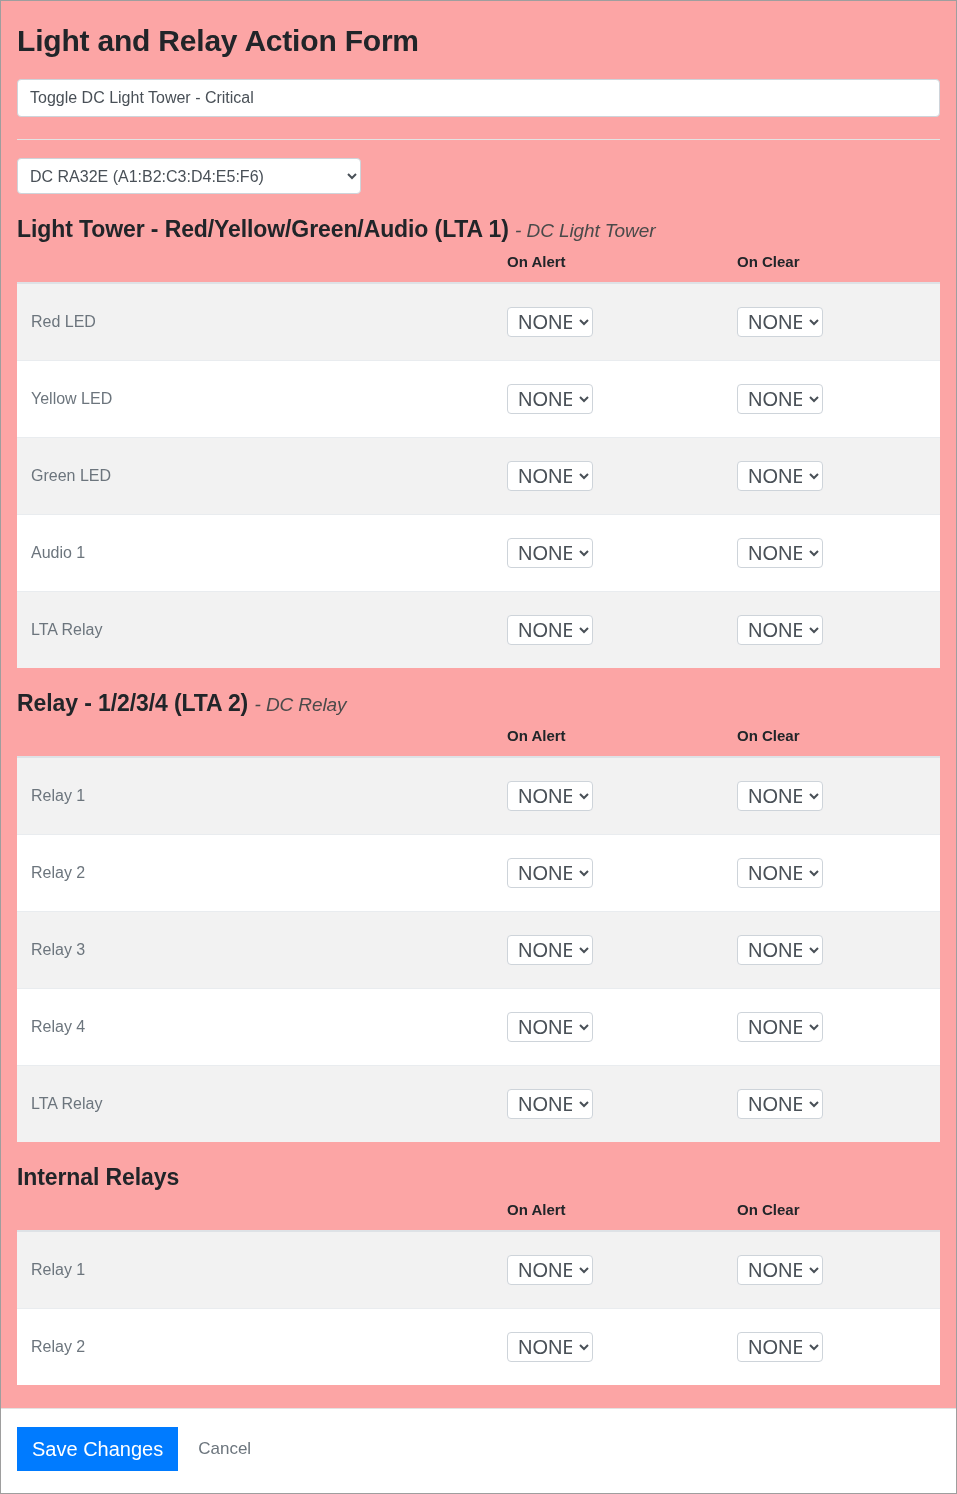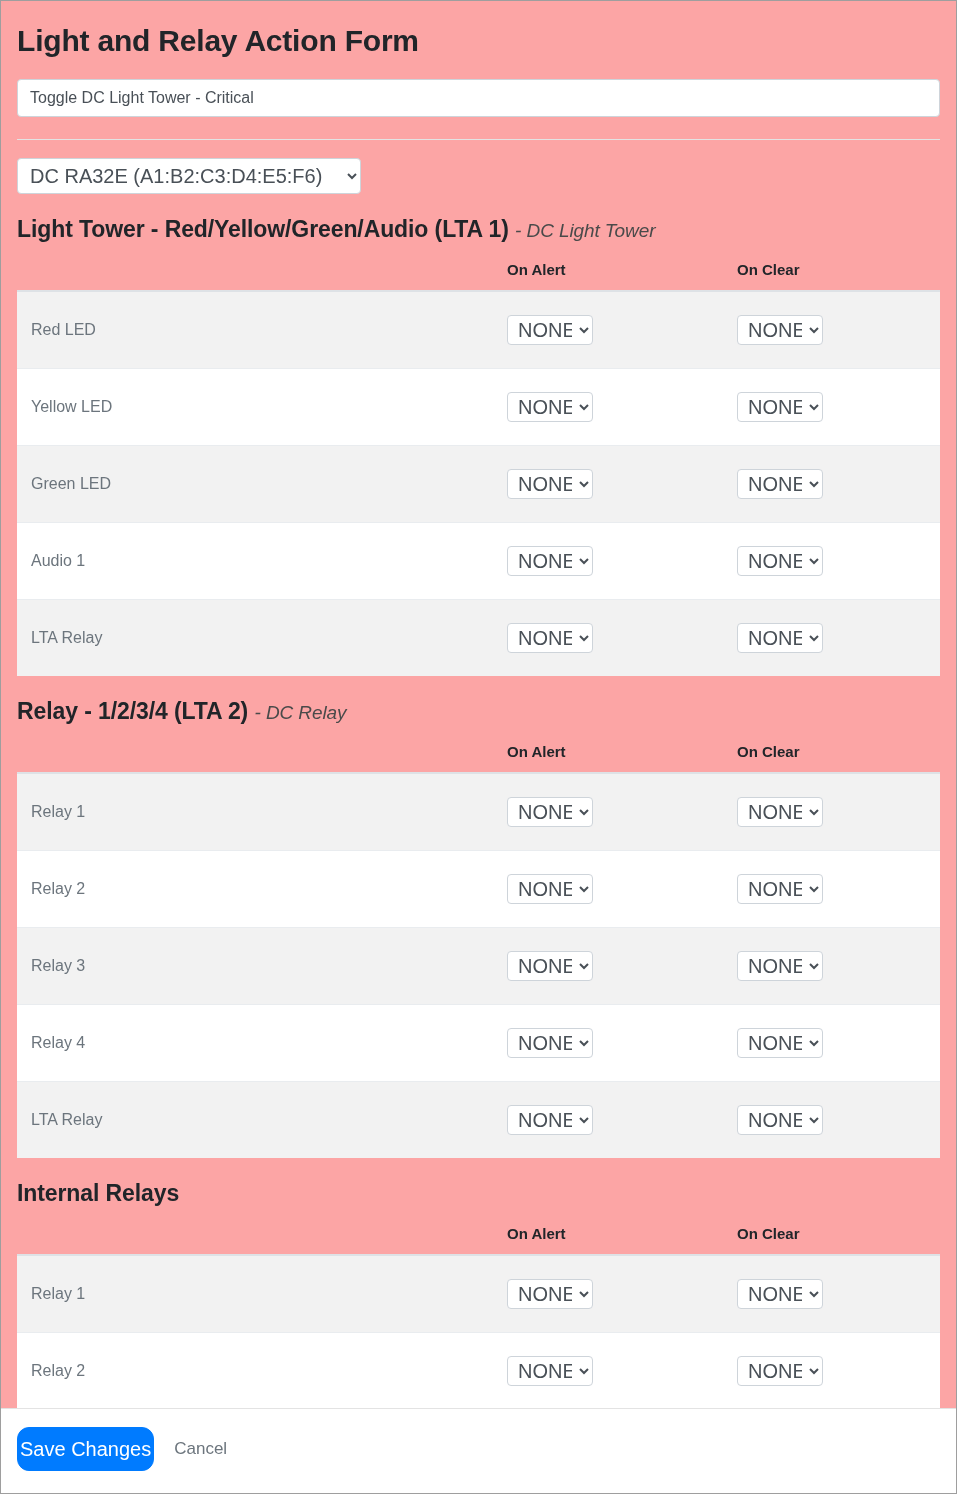--- a/index.html
+++ b/index.html
@@ -46,21 +46,21 @@
     border-radius: 4px;
     outline: none;
   }
   .divider {
     border: none;
     border-top: 1px solid #e3e3e3;
     margin: 22px 0 18px 0;
   }
   .device-select {
     font-family: "Liberation Sans", sans-serif;
-    font-size: 20px;
+    font-size: 16px;
     color: #495057;
     background: #ffffff;
     border: 1px solid #ced4da;
     border-radius: 4px;
     height: 36px;
     padding: 4px 8px;
     width: 344px;
     box-sizing: border-box;
     outline: none;
   }
@@ -73,21 +73,21 @@
   }
   h2.section-title .sub {
     font-weight: normal;
     font-style: italic;
     font-size: 19px;
     color: #4a4a4a;
   }
   table.relay-table {
     width: 100%;
     border-collapse: collapse;
-    margin-top: 10px;
+    margin-top: 2px;
     table-layout: fixed;
   }
   table.relay-table th {
     font-size: 15px;
     font-weight: bold;
     color: #212529;
     text-align: left;
     padding: 8px 0 12px 0;
     border-bottom: 2px solid #dee2e6;
   }
@@ -131,24 +131,24 @@
     display: flex;
     align-items: center;
     gap: 14px;
     background: #ffffff;
     box-sizing: border-box;
   }
   .btn-primary {
     background: #007bff;
     color: #ffffff;
     border: 1px solid #007bff;
-    border-radius: 12px;
+    border-radius: 0;
     font-size: 20px;
     font-family: "Liberation Sans", sans-serif;
-    padding: 9px 2px;
+    padding: 9px 14px;
     cursor: pointer;
     line-height: 1.2;
   }
   .btn-link {
     background: none;
     border: none;
     color: #6c757d;
     font-size: 17px;
     font-family: "Liberation Sans", sans-serif;
     cursor: pointer;

